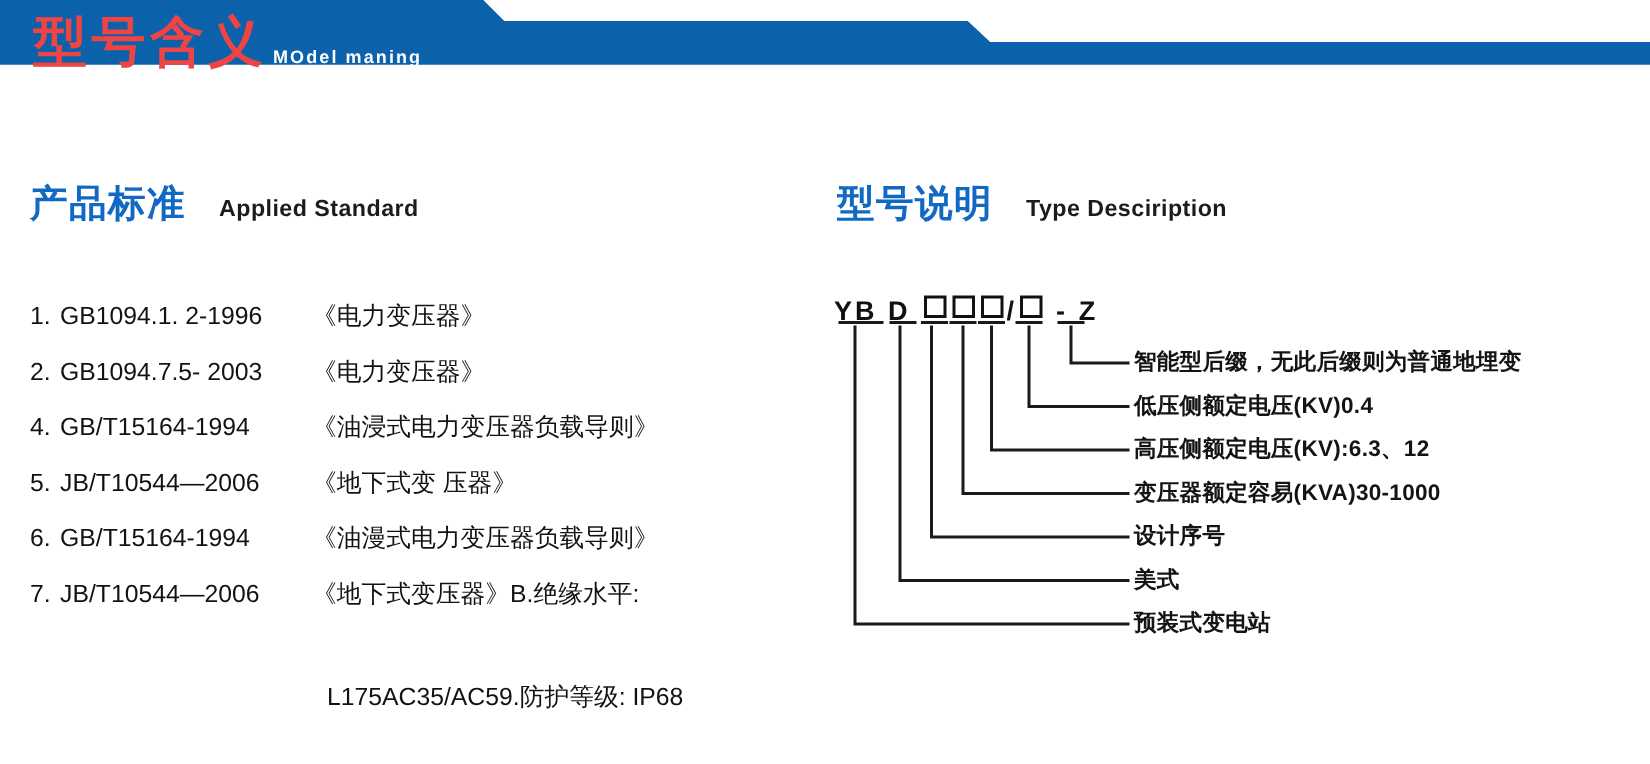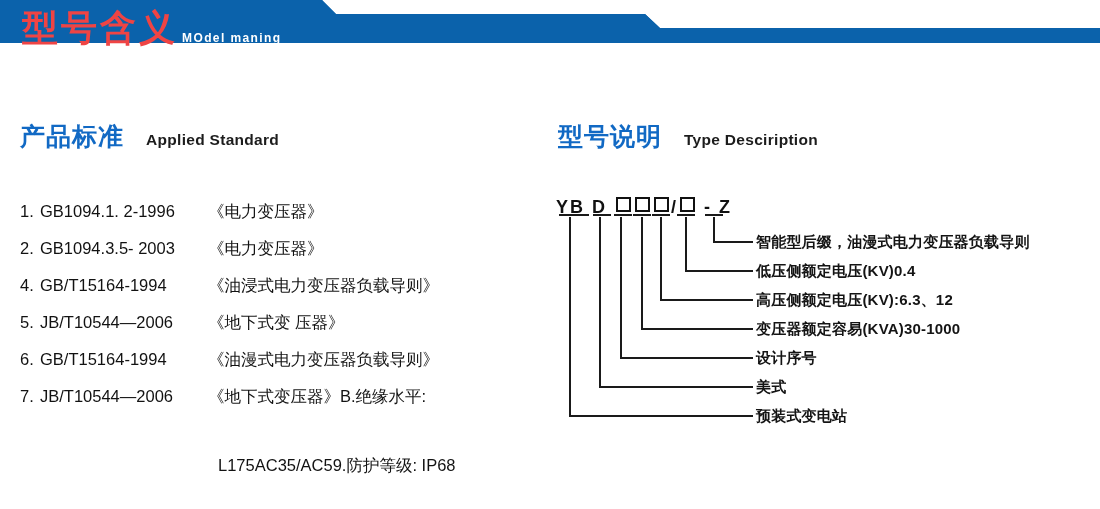--- a/index.html
+++ b/index.html
@@ -174,21 +174,21 @@
 
 <div class="sec-head" id="head-type">
   <span class="cn">型号说明</span><span class="en">Type Desciription</span>
 </div>
 
 <div id="standards">
   <div class="std-row">
     <span class="num">1.</span><span class="code">GB1094.1. 2-1996</span><span class="name">《电力变压器》</span>
   </div>
   <div class="std-row">
-    <span class="num">2.</span><span class="code">GB1094.3.5- 2003</span><span class="name">《电力变压器》</span>
+    <span class="num">2.</span><span class="code">GB1094.7.5- 2003</span><span class="name">《电力变压器》</span>
   </div>
   <div class="std-row">
     <span class="num">4.</span><span class="code">GB/T15164-1994</span><span class="name">《油浸式电力变压器负载导则》</span>
   </div>
   <div class="std-row">
     <span class="num">5.</span><span class="code">JB/T10544—2006</span><span class="name">《地下式变 压器》</span>
   </div>
   <div class="std-row">
     <span class="num">6.</span><span class="code">GB/T15164-1994</span><span class="name">《油漫式电力变压器负载导则》</span>
   </div>
@@ -218,21 +218,21 @@
       <path d="M158,22 L158,46 L196,46"></path>
       <path d="M130,22 L130,75 L196,75"></path>
       <path d="M105,22 L105,104 L196,104"></path>
       <path d="M86,22  L86,133  L196,133"></path>
       <path d="M65,22  L65,162  L196,162"></path>
       <path d="M44,22  L44,191  L196,191"></path>
       <path d="M14,22  L14,220  L196,220"></path>
     </g>
   </svg>
 
-  <div class="lead-label" style="left:200px; top:37px;">智能型后缀，油漫式电力变压器负载导则</div>
+  <div class="lead-label" style="left:200px; top:37px;">智能型后缀，无此后缀则为普通地埋变</div>
   <div class="lead-label" style="left:200px; top:66px;">低压侧额定电压(KV)0.4</div>
   <div class="lead-label" style="left:200px; top:95px;">高压侧额定电压(KV):6.3、12</div>
   <div class="lead-label" style="left:200px; top:124px;">变压器额定容易(KVA)30-1000</div>
   <div class="lead-label" style="left:200px; top:153px;">设计序号</div>
   <div class="lead-label" style="left:200px; top:182px;">美式</div>
   <div class="lead-label" style="left:200px; top:211px;">预装式变电站</div>
 
 </div>
 
 </body></html>

